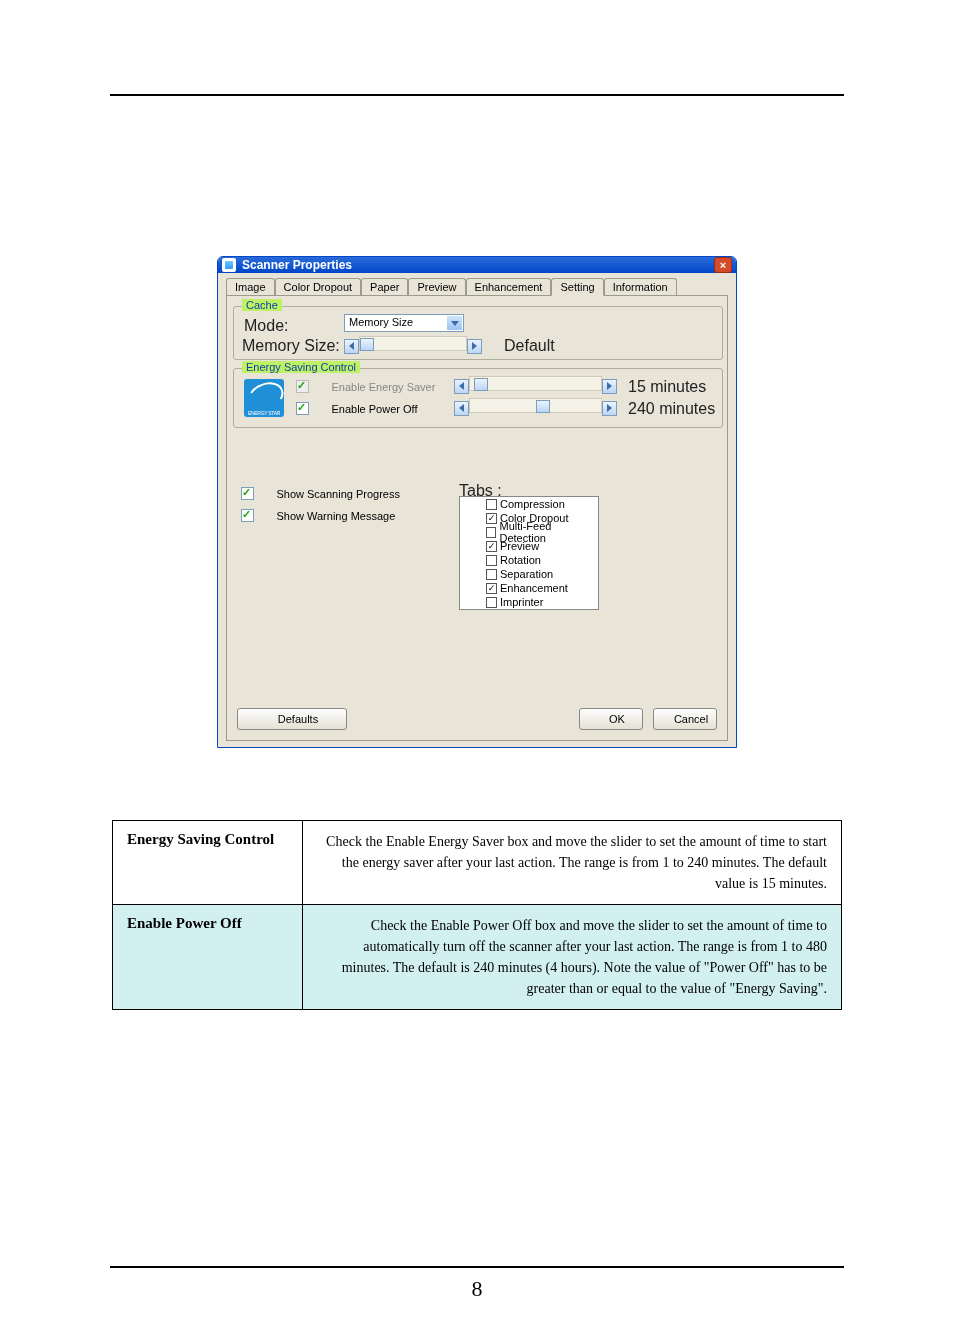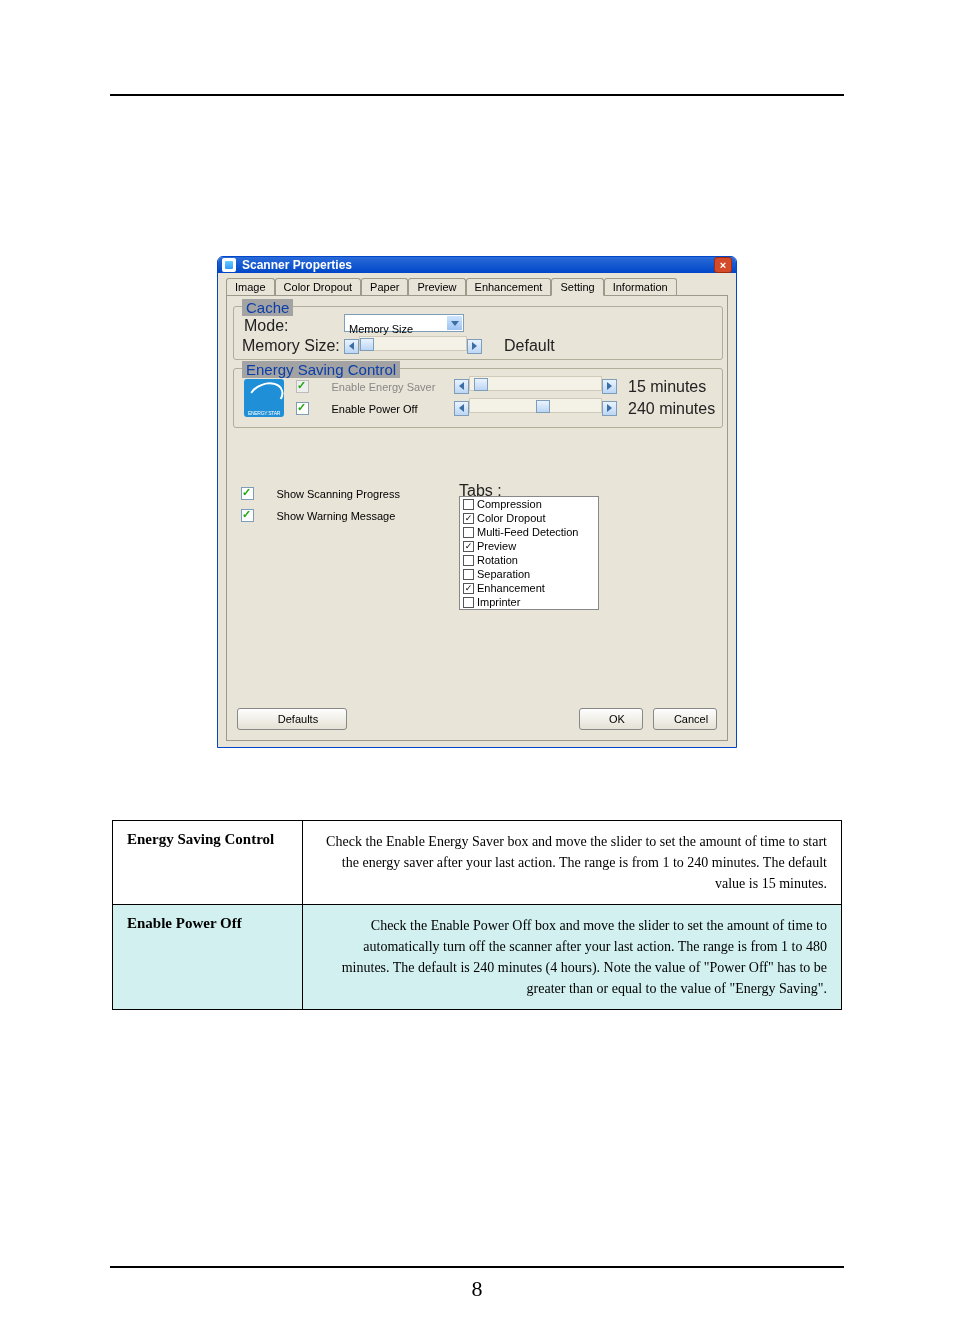--- a/index.html
+++ b/index.html
@@ -42,24 +42,24 @@
       width: 18px; height: 16px; background: #d34b2b; border: 1px solid #a02b10; border-radius: 3px; color:#fff;
       display:flex; align-items:center; justify-content:center; font-size:11px; font-weight:bold;
     }
 
     .tabs-row { display:flex; padding: 4px 8px 0 8px; font-size: 11px; }
     .tab { border:1px solid #9c9a8c; border-bottom:none; background:#e8e4d8; padding:2px 8px; margin-right:0; border-top-left-radius:3px; border-top-right-radius:3px; position:relative; top:1px; }
     .tab.active { background:#e8e4d8; z-index:2; border-bottom:1px solid #e8e4d8; }
     .tab-panel { margin: 0 8px 8px 8px; border:1px solid #9c9a8c; background:#e8e4d8; height: 446px; position:relative; }
 
     .fieldset { position:absolute; border:1px solid #b0ad9a; border-radius:3px; }
-    .legend { position:absolute; top:-8px; left:8px; background:#a3a3a3; padding:0 4px; font-size:15px; color:#0a3ea8; }
+    .legend { position:absolute; top:-8px; left:8px; background:#bef264; padding:0 4px; font-size:11px; color:#0a3ea8; }
 
     .lbl { font-size:16px; color:#222; position:absolute; }
-    .dropdown { position:absolute; height:18px; border:1px solid #7e9db9; background:#fff; font-size:11px; padding:8px 4px; }
+    .dropdown { position:absolute; height:18px; border:1px solid #7e9db9; background:#fff; font-size:11px; padding:1px 4px; }
     .dd-arrow { position:absolute; right:1px; top:1px; width:15px; height:14px; background:linear-gradient(#cfe5ff,#9dc3f0); display:flex; align-items:center; justify-content:center; }
     .dd-arrow::after { content:""; border-left:4px solid transparent; border-right:4px solid transparent; border-top:5px solid #3a6ea5; }
 
     .slider { position:absolute; height:16px; }
     .sbtn { width:15px; height:15px; border:1px solid #7e9db9; background:linear-gradient(#eaf3ff,#bcd6f4); display:inline-flex; align-items:center; justify-content:center; }
     .sbtn.l::after { content:""; border-top:4px solid transparent; border-bottom:4px solid transparent; border-right:5px solid #3a6ea5; }
     .sbtn.r::after { content:""; border-top:4px solid transparent; border-bottom:4px solid transparent; border-left:5px solid #3a6ea5; }
     .track { height:15px; border:1px solid #cfcaba; background:#f4f1e6; display:inline-block; vertical-align:top; }
     .thumb { width:14px; height:13px; background:linear-gradient(#eaf3ff,#bcd6f4); border:1px solid #7e9db9; position:absolute; top:1px; }
 
@@ -158,21 +158,21 @@
     <div style="position:absolute; left:14px; top:188px;">
       <span class="checkbox checked"></span>
       <span class="chklabel">Show Scanning Progress</span>
     </div>
     <div style="position:absolute; left:14px; top:210px;">
       <span class="checkbox checked"></span>
       <span class="chklabel">Show Warning Message</span>
     </div>
 
     <div class="lbl" style="left:232px; top:186px;">Tabs :</div>
-    <div class="tabs-list" id="tabs-list" style="left:232px; top:200px; width:140px;">
+    <div class="tabs-list" id="tabs-list" style="left:232px; top:200px; width:140px;padding-left:23px;">
         <div class="item">
           <span class="cb"></span>
           <span>Compression</span>
         </div>
         <div class="item">
           <span class="cb">✓</span>
           <span>Color Dropout</span>
         </div>
         <div class="item">
           <span class="cb"></span>

